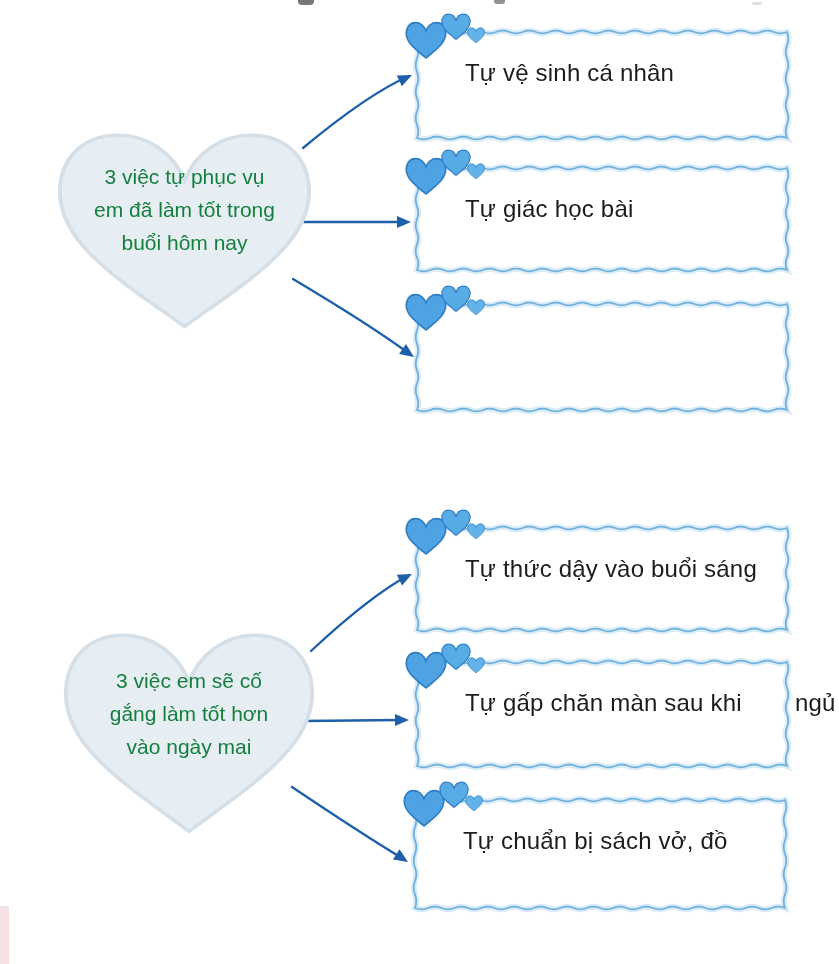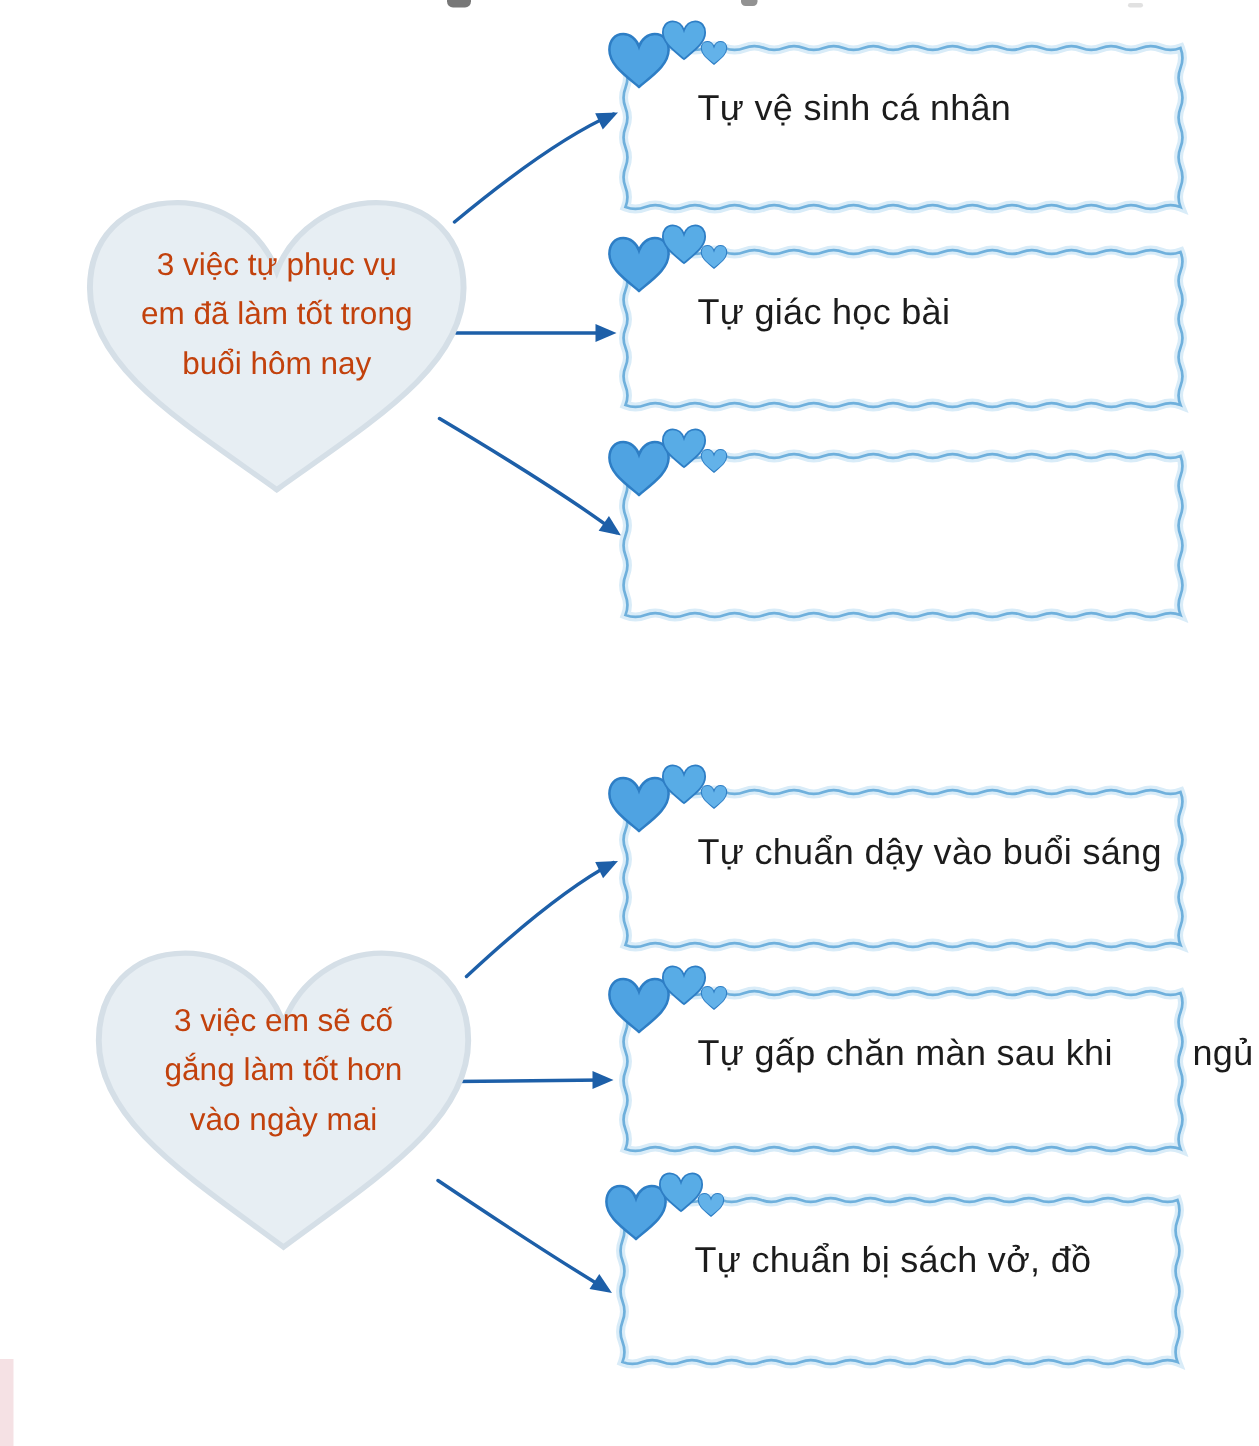--- a/index.html
+++ b/index.html
@@ -56,21 +56,21 @@
   }
 
   
   .prompt-heart { position: absolute; z-index: 2; }
   .heart1 { left: 52px; top: 126px; width: 265px; height: 205px; }
   .heart2 { left: 58px; top: 626px; width: 262px; height: 210px; }
   .big-heart { position: absolute; left: 0; top: 0; width: 100%; height: 100%; }
   .heart-label {
     position: absolute; left: 0; right: 0; top: 34px;
     text-align: center;
-    font-size: 21px; line-height: 33px; color: #c2410c;
+    font-size: 21px; line-height: 33px; color: #15803d;
   }
   .heart2 .heart-label { top: 38px; }
 
   
   .frag { position: absolute; background: #4a4a4a; }
   .frag1 { left: 298px; top: 0; width: 16px; height: 5px; border-radius: 0 0 4px 4px; opacity: .75; }
   .frag2 { left: 494px; top: 0; width: 11px; height: 4px; border-radius: 0 0 3px 3px; opacity: .6; }
   .frag3 { left: 752px; top: 2px; width: 10px; height: 3px; background: #9a9a9a; opacity: .3; border-radius: 2px; }
   .pink-strip { position: absolute; left: 0; top: 906px; width: 9px; height: 58px; background: #f3d9dd; opacity: .8; }
 </style>
@@ -199,21 +199,21 @@
         <path d="M 4 4 Q 10.6 1.4 17.2 4 Q 23.8 6.6 30.4 4 Q 37.0 1.4 43.6 4 Q 50.2 6.6 56.9 4 Q 63.5 1.4 70.1 4 Q 76.7 6.6 83.3 4 Q 89.9 1.4 96.5 4 Q 103.1 6.6 109.7 4 Q 116.3 1.4 122.9 4 Q 129.5 6.6 136.1 4 Q 142.8 1.4 149.4 4 Q 156.0 6.6 162.6 4 Q 169.2 1.4 175.8 4 Q 182.4 6.6 189.0 4 Q 195.6 1.4 202.2 4 Q 208.8 6.6 215.4 4 Q 222.0 1.4 228.6 4 Q 235.3 6.6 241.9 4 Q 248.5 1.4 255.1 4 Q 261.7 6.6 268.3 4 Q 274.9 1.4 281.5 4 Q 288.1 6.6 294.7 4 Q 301.3 1.4 307.9 4 Q 314.5 6.6 321.1 4 Q 327.7 1.4 334.4 4 Q 341.0 6.6 347.6 4 Q 354.2 1.4 360.8 4 Q 367.4 6.6 374.0 4 Q 376.6 10.4 374 16.8 Q 371.4 23.1 374 29.5 Q 376.6 35.9 374 42.3 Q 371.4 48.6 374 55.0 Q 376.6 61.4 374 67.8 Q 371.4 74.1 374 80.5 Q 376.6 86.9 374 93.3 Q 371.4 99.6 374 106.0 Q 367.4 103.4 360.8 106 Q 354.2 108.6 347.6 106 Q 341.0 103.4 334.4 106 Q 327.8 108.6 321.1 106 Q 314.5 103.4 307.9 106 Q 301.3 108.6 294.7 106 Q 288.1 103.4 281.5 106 Q 274.9 108.6 268.3 106 Q 261.7 103.4 255.1 106 Q 248.5 108.6 241.9 106 Q 235.3 103.4 228.6 106 Q 222.0 108.6 215.4 106 Q 208.8 103.4 202.2 106 Q 195.6 108.6 189.0 106 Q 182.4 103.4 175.8 106 Q 169.2 108.6 162.6 106 Q 156.0 103.4 149.4 106 Q 142.8 108.6 136.1 106 Q 129.5 103.4 122.9 106 Q 116.3 108.6 109.7 106 Q 103.1 103.4 96.5 106 Q 89.9 108.6 83.3 106 Q 76.7 103.4 70.1 106 Q 63.5 108.6 56.9 106 Q 50.3 103.4 43.6 106 Q 37.0 108.6 30.4 106 Q 23.8 103.4 17.2 106 Q 10.6 108.6 4.0 106 Q 6.6 99.6 4 93.3 Q 1.4 86.9 4 80.5 Q 6.6 74.1 4 67.8 Q 1.4 61.4 4 55.0 Q 6.6 48.6 4 42.3 Q 1.4 35.9 4 29.5 Q 6.6 23.1 4 16.8 Q 1.4 10.4 4 4.0 Z" fill="#ffffff" stroke="#d9ecf8" stroke-width="6"></path>
         <path d="M 4 4 Q 10.6 1.4 17.2 4 Q 23.8 6.6 30.4 4 Q 37.0 1.4 43.6 4 Q 50.2 6.6 56.9 4 Q 63.5 1.4 70.1 4 Q 76.7 6.6 83.3 4 Q 89.9 1.4 96.5 4 Q 103.1 6.6 109.7 4 Q 116.3 1.4 122.9 4 Q 129.5 6.6 136.1 4 Q 142.8 1.4 149.4 4 Q 156.0 6.6 162.6 4 Q 169.2 1.4 175.8 4 Q 182.4 6.6 189.0 4 Q 195.6 1.4 202.2 4 Q 208.8 6.6 215.4 4 Q 222.0 1.4 228.6 4 Q 235.3 6.6 241.9 4 Q 248.5 1.4 255.1 4 Q 261.7 6.6 268.3 4 Q 274.9 1.4 281.5 4 Q 288.1 6.6 294.7 4 Q 301.3 1.4 307.9 4 Q 314.5 6.6 321.1 4 Q 327.7 1.4 334.4 4 Q 341.0 6.6 347.6 4 Q 354.2 1.4 360.8 4 Q 367.4 6.6 374.0 4 Q 376.6 10.4 374 16.8 Q 371.4 23.1 374 29.5 Q 376.6 35.9 374 42.3 Q 371.4 48.6 374 55.0 Q 376.6 61.4 374 67.8 Q 371.4 74.1 374 80.5 Q 376.6 86.9 374 93.3 Q 371.4 99.6 374 106.0 Q 367.4 103.4 360.8 106 Q 354.2 108.6 347.6 106 Q 341.0 103.4 334.4 106 Q 327.8 108.6 321.1 106 Q 314.5 103.4 307.9 106 Q 301.3 108.6 294.7 106 Q 288.1 103.4 281.5 106 Q 274.9 108.6 268.3 106 Q 261.7 103.4 255.1 106 Q 248.5 108.6 241.9 106 Q 235.3 103.4 228.6 106 Q 222.0 108.6 215.4 106 Q 208.8 103.4 202.2 106 Q 195.6 108.6 189.0 106 Q 182.4 103.4 175.8 106 Q 169.2 108.6 162.6 106 Q 156.0 103.4 149.4 106 Q 142.8 108.6 136.1 106 Q 129.5 103.4 122.9 106 Q 116.3 108.6 109.7 106 Q 103.1 103.4 96.5 106 Q 89.9 108.6 83.3 106 Q 76.7 103.4 70.1 106 Q 63.5 108.6 56.9 106 Q 50.3 103.4 43.6 106 Q 37.0 108.6 30.4 106 Q 23.8 103.4 17.2 106 Q 10.6 108.6 4.0 106 Q 6.6 99.6 4 93.3 Q 1.4 86.9 4 80.5 Q 6.6 74.1 4 67.8 Q 1.4 61.4 4 55.0 Q 6.6 48.6 4 42.3 Q 1.4 35.9 4 29.5 Q 6.6 23.1 4 16.8 Q 1.4 10.4 4 4.0 Z" fill="none" stroke="#6fb0dc" stroke-width="1.8"></path>
       </svg>
     <svg class="corner-hearts" viewBox="0 0 84 46" width="84" height="46">
         <path d="M50 24 C46 12 36 4 25 4 C11 4 3 15 3 29 C3 52 26 68 50 88 C74 68 97 52 97 29 C97 15 89 4 75 4 C64 4 54 12 50 24 Z" fill="#4fa3e2" stroke="#2e7ec5" stroke-width="4" transform="translate(0 10) scale(0.42)"></path>
         <path d="M50 24 C46 12 36 4 25 4 C11 4 3 15 3 29 C3 52 26 68 50 88 C74 68 97 52 97 29 C97 15 89 4 75 4 C64 4 54 12 50 24 Z" fill="#58ace6" stroke="#2e7ec5" stroke-width="4" transform="translate(36 2) scale(0.3)"></path>
         <path d="M50 24 C46 12 36 4 25 4 C11 4 3 15 3 29 C3 52 26 68 50 88 C74 68 97 52 97 29 C97 15 89 4 75 4 C64 4 54 12 50 24 Z" fill="#63b2e9" stroke="#2e7ec5" stroke-width="4" transform="translate(62 16) scale(0.18)"></path>
       </svg>
     <div class="lines">
       <div class="answer-line">
-        <span class="answer-text">Tự chuẩn dậy vào buổi sáng</span>
+        <span class="answer-text">Tự thức dậy vào buổi sáng</span>
       </div>
       <div class="answer-line">
         <span class="answer-text"></span>
       </div>
     </div>
   </div>
 
   <div class="answer-box box5">
     <svg class="wavy-border" viewBox="0 0 378 112">
         <path d="M 4 4 Q 10.6 1.4 17.2 4 Q 23.8 6.6 30.4 4 Q 37.0 1.4 43.6 4 Q 50.2 6.6 56.9 4 Q 63.5 1.4 70.1 4 Q 76.7 6.6 83.3 4 Q 89.9 1.4 96.5 4 Q 103.1 6.6 109.7 4 Q 116.3 1.4 122.9 4 Q 129.5 6.6 136.1 4 Q 142.8 1.4 149.4 4 Q 156.0 6.6 162.6 4 Q 169.2 1.4 175.8 4 Q 182.4 6.6 189.0 4 Q 195.6 1.4 202.2 4 Q 208.8 6.6 215.4 4 Q 222.0 1.4 228.6 4 Q 235.3 6.6 241.9 4 Q 248.5 1.4 255.1 4 Q 261.7 6.6 268.3 4 Q 274.9 1.4 281.5 4 Q 288.1 6.6 294.7 4 Q 301.3 1.4 307.9 4 Q 314.5 6.6 321.1 4 Q 327.7 1.4 334.4 4 Q 341.0 6.6 347.6 4 Q 354.2 1.4 360.8 4 Q 367.4 6.6 374.0 4 Q 376.6 10.5 374 17.0 Q 371.4 23.5 374 30.0 Q 376.6 36.5 374 43.0 Q 371.4 49.5 374 56.0 Q 376.6 62.5 374 69.0 Q 371.4 75.5 374 82.0 Q 376.6 88.5 374 95.0 Q 371.4 101.5 374 108.0 Q 367.4 105.4 360.8 108 Q 354.2 110.6 347.6 108 Q 341.0 105.4 334.4 108 Q 327.8 110.6 321.1 108 Q 314.5 105.4 307.9 108 Q 301.3 110.6 294.7 108 Q 288.1 105.4 281.5 108 Q 274.9 110.6 268.3 108 Q 261.7 105.4 255.1 108 Q 248.5 110.6 241.9 108 Q 235.3 105.4 228.6 108 Q 222.0 110.6 215.4 108 Q 208.8 105.4 202.2 108 Q 195.6 110.6 189.0 108 Q 182.4 105.4 175.8 108 Q 169.2 110.6 162.6 108 Q 156.0 105.4 149.4 108 Q 142.8 110.6 136.1 108 Q 129.5 105.4 122.9 108 Q 116.3 110.6 109.7 108 Q 103.1 105.4 96.5 108 Q 89.9 110.6 83.3 108 Q 76.7 105.4 70.1 108 Q 63.5 110.6 56.9 108 Q 50.3 105.4 43.6 108 Q 37.0 110.6 30.4 108 Q 23.8 105.4 17.2 108 Q 10.6 110.6 4.0 108 Q 6.6 101.5 4 95.0 Q 1.4 88.5 4 82.0 Q 6.6 75.5 4 69.0 Q 1.4 62.5 4 56.0 Q 6.6 49.5 4 43.0 Q 1.4 36.5 4 30.0 Q 6.6 23.5 4 17.0 Q 1.4 10.5 4 4.0 Z" fill="#ffffff" stroke="#d9ecf8" stroke-width="6"></path>

